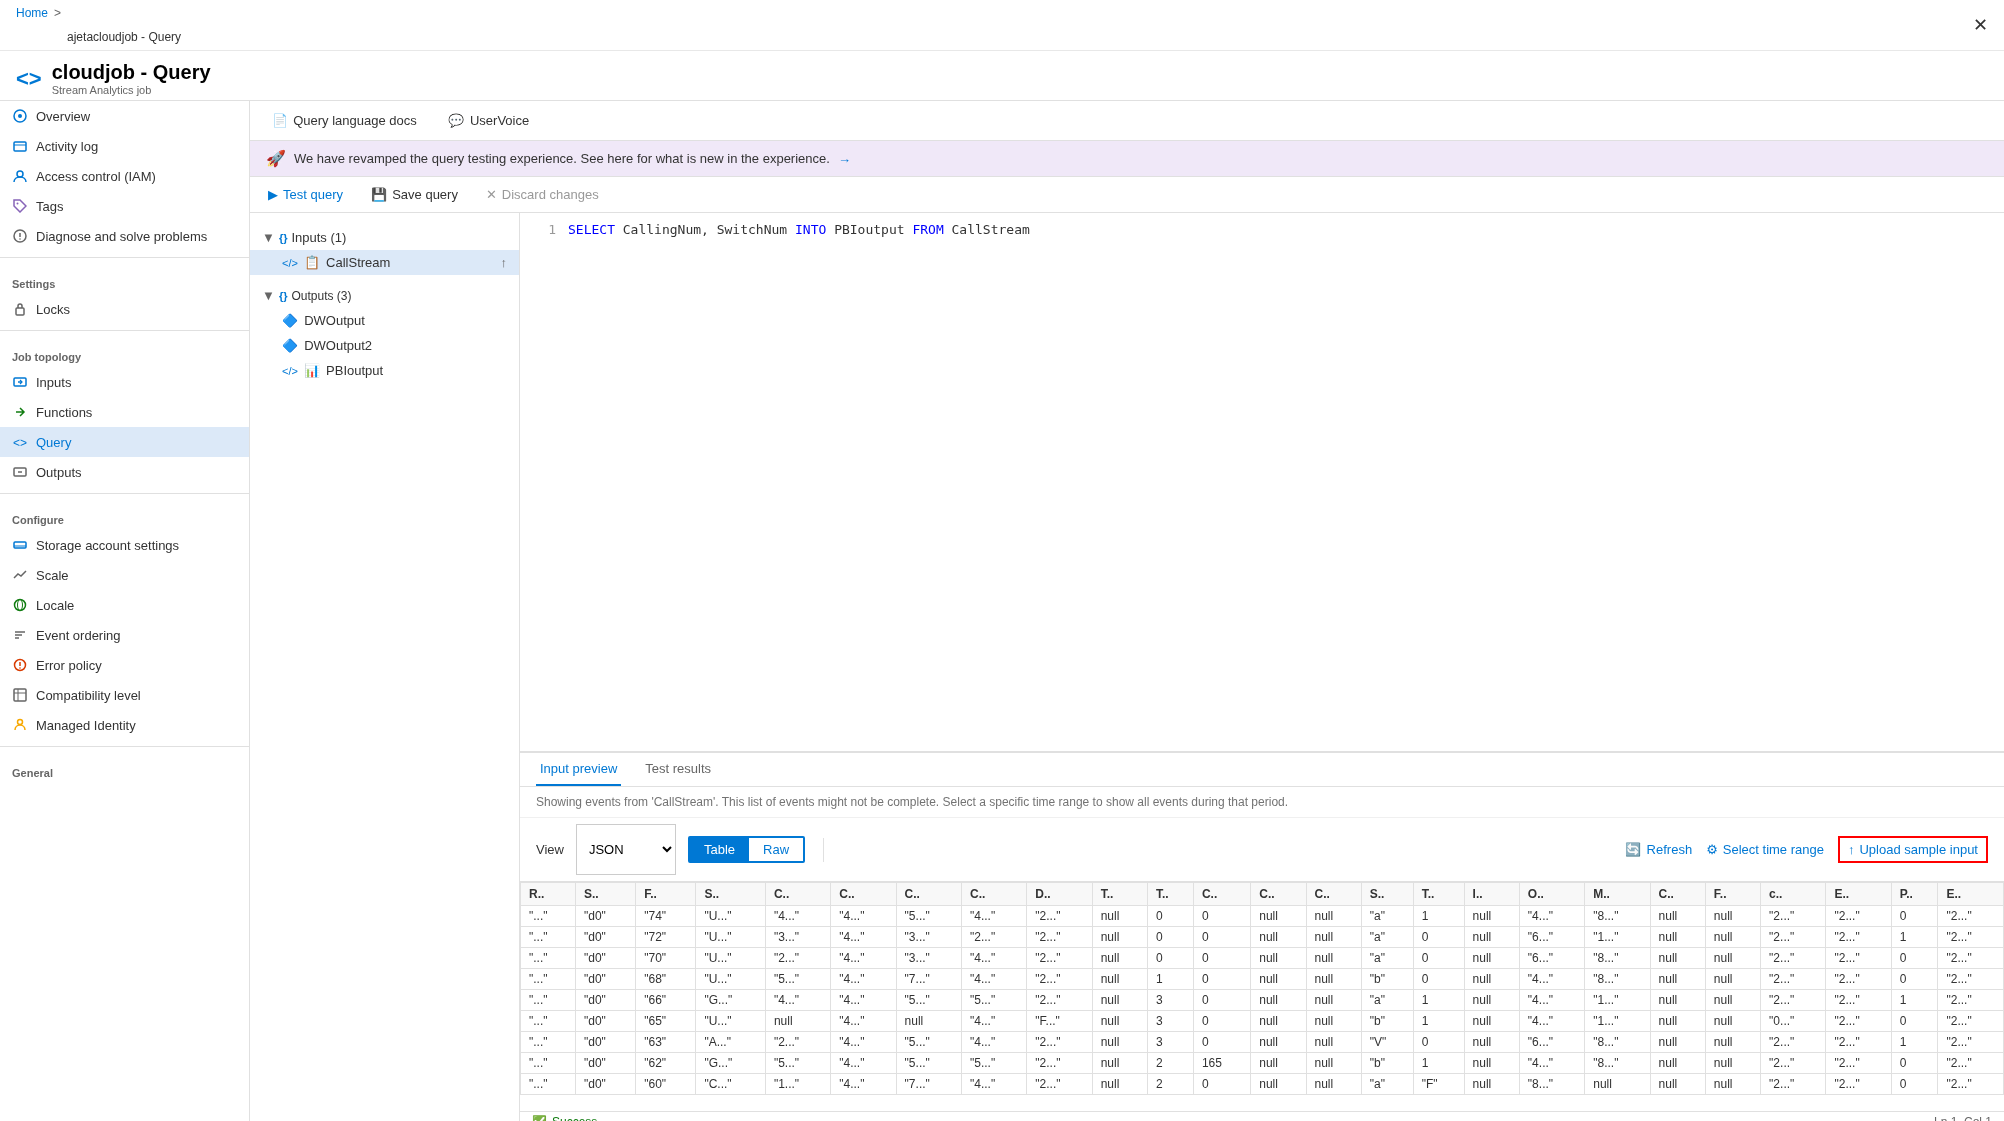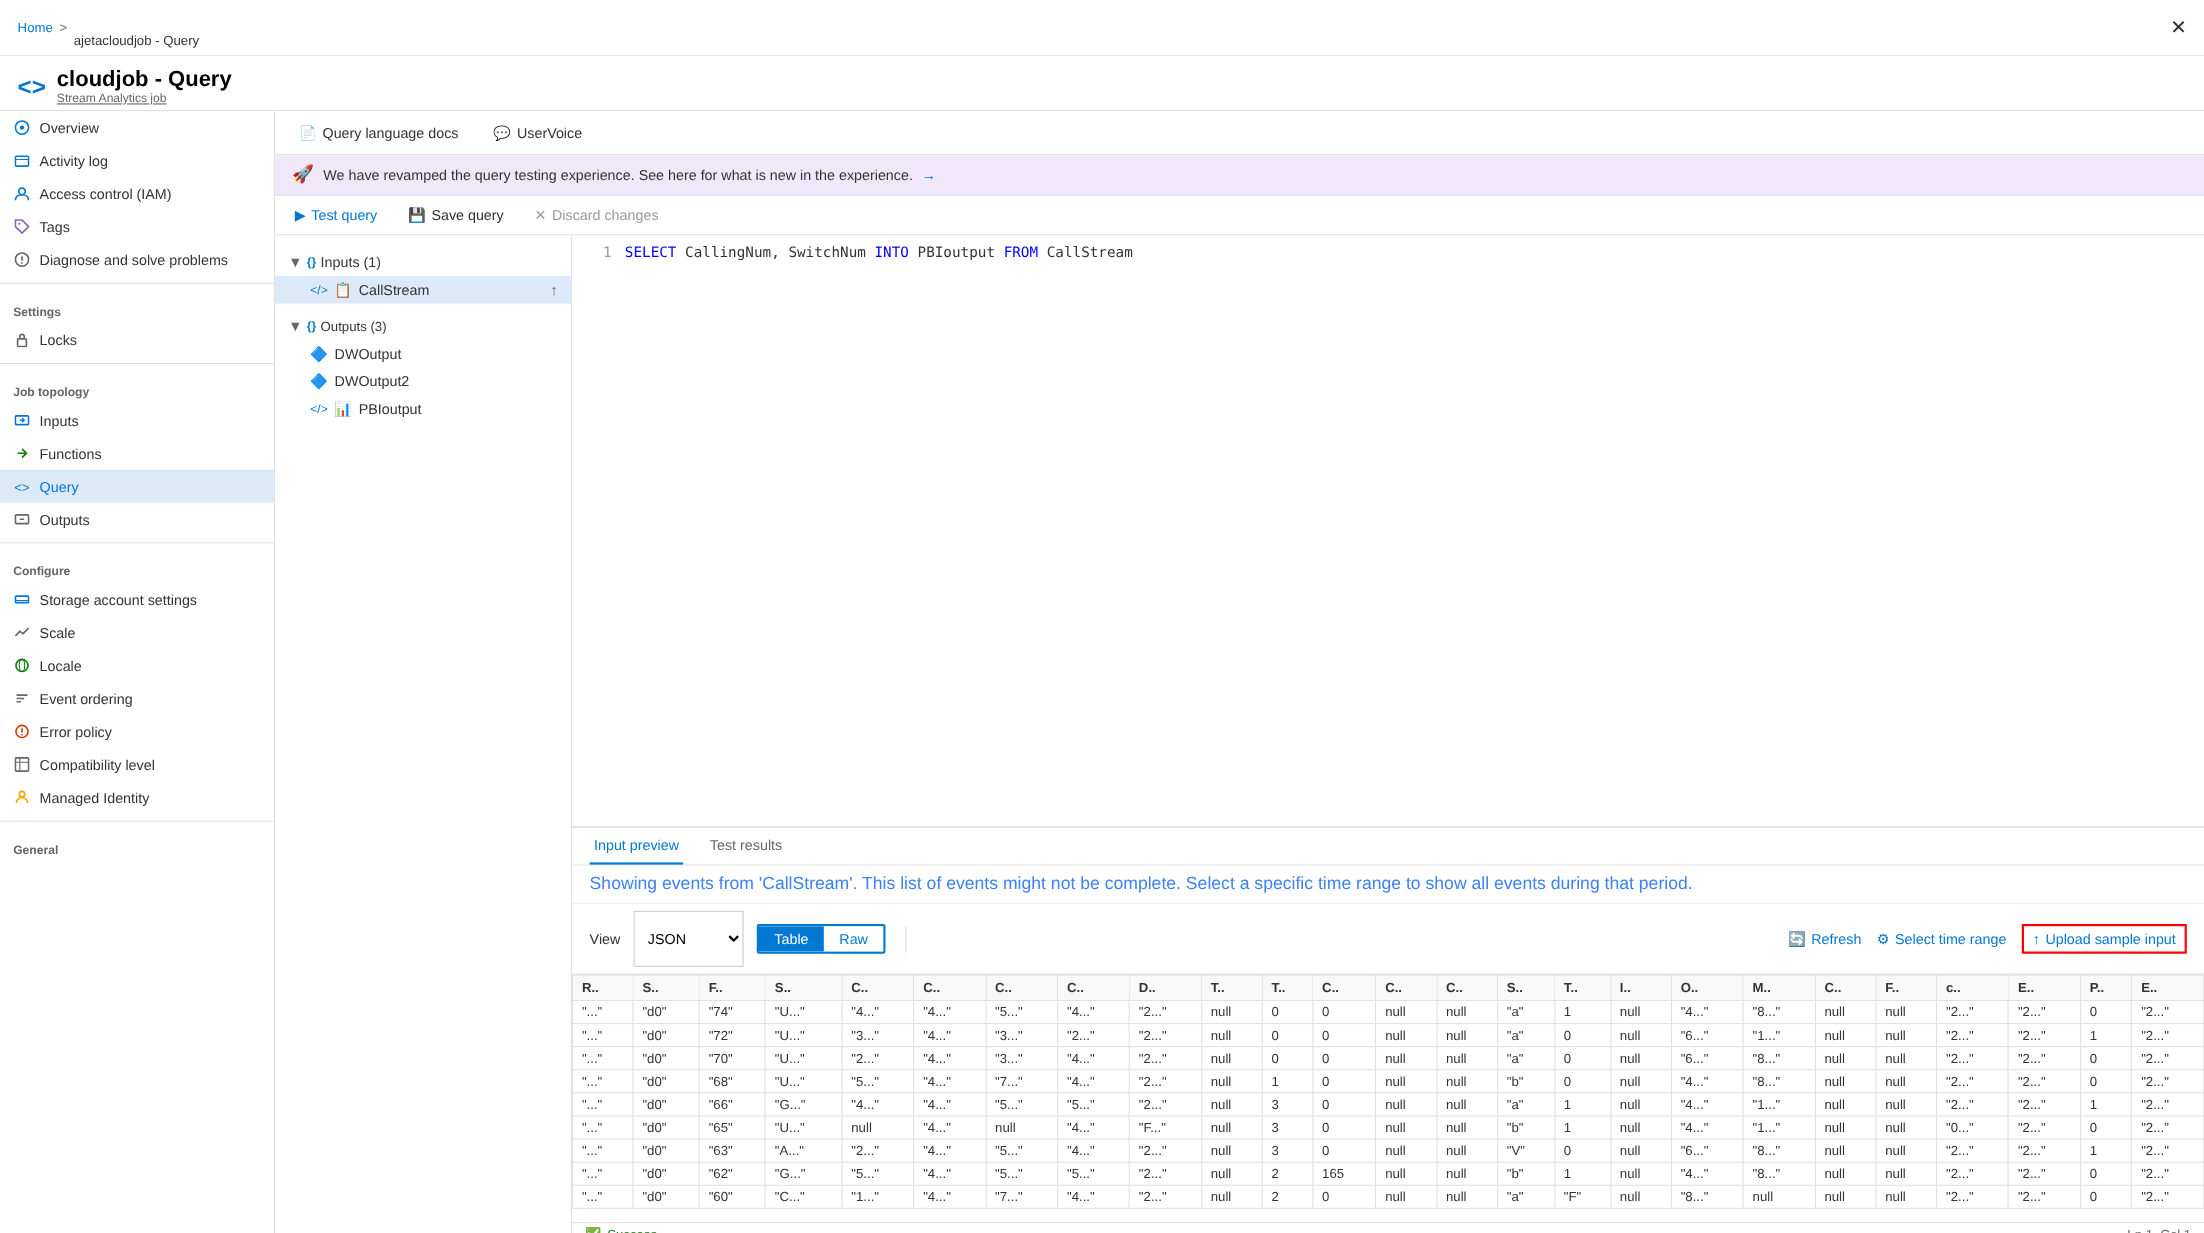--- a/index.html
+++ b/index.html
@@ -1,20 +1,20 @@
 <!DOCTYPE html>
 <html><head>
   <meta charset="utf-8">
   <style>
     * { box-sizing: border-box; margin: 0; padding: 0; }
     body { font-family: 'Segoe UI', Arial, sans-serif; font-size: 13px; color: #333; background: #fff; overflow: hidden; }
     .title-bar { display: flex; align-items: center; padding: 10px 16px 4px; border-bottom: 1px solid #e0e0e0; background: #fff; }
     .title-bar .icon { color: #0078d4; font-size: 22px; margin-right: 10px; font-weight: bold; }
     .title-bar .title-text h1 { font-size: 20px; font-weight: 600; color: #000; }
-    .title-bar .title-text p { font-size: 11px; color: #666; text-decoration: underline; }
+    .title-bar .title-text p { font-size: 11px; color: #666; }
     .close-btn { margin-left: auto; background: none; border: none; font-size: 18px; cursor: pointer; color: #333; }
 
     
     .layout { display: flex; height: calc(100vh - 90px); }
 
     
     .sidebar { width: 250px; min-width: 250px; border-right: 1px solid #e0e0e0; overflow-y: auto; background: #fff; padding-bottom: 20px; }
     .sidebar-search { padding: 8px 12px; border-bottom: 1px solid #e0e0e0; }
     .sidebar-search input { width: 100%; padding: 5px 8px; border: 1px solid #ccc; font-size: 12px; }
     .sidebar-section-label { padding: 14px 12px 4px; font-size: 11px; font-weight: 600; color: #666; text-transform: none; }
@@ -52,21 +52,21 @@
     .code-line { display: flex; gap: 12px; padding: 1px 16px; }
     .line-num { color: #999; min-width: 20px; text-align: right; user-select: none; }
     .line-code { color: #333; }
     .kw { color: #0000ff; }
 
     
     .results-panel { height: 380px; display: flex; flex-direction: column; border-top: 1px solid #e0e0e0; }
     .results-tabs { display: flex; align-items: center; padding: 0 16px; border-bottom: 1px solid #e0e0e0; background: #fff; gap: 20px; }
     .results-tab { padding: 8px 4px; cursor: pointer; font-size: 13px; color: #666; border-bottom: 2px solid transparent; }
     .results-tab.active { color: #0078d4; border-bottom-color: #0078d4; }
-    .results-header { padding: 8px 16px; font-size: 16px; color: #3b82f6; background: #fff; border-bottom: 1px solid #f0f0f0; }
+    .results-header { padding: 8px 16px; font-size: 12px; color: #737373; background: #fff; border-bottom: 1px solid #f0f0f0; }
     .results-controls { display: flex; align-items: center; padding: 6px 16px; gap: 12px; background: #fff; border-bottom: 1px solid #e0e0e0; }
     .view-label { font-size: 13px; color: #333; }
     .view-select { padding: 16px 8px; border: 1px solid #ccc; font-size: 13px; background: #fff; min-width: 100px; }
     .toggle-group { display: flex; border: 2px solid #0078d4; border-radius: 2px; overflow: hidden; }
     .toggle-btn { padding: 4px 14px; font-size: 13px; cursor: pointer; border: none; background: #fff; color: #0078d4; }
     .toggle-btn.active { background: #0078d4; color: #fff; }
     .results-actions { display: flex; align-items: center; gap: 14px; margin-left: auto; }
     .action-btn { display: flex; align-items: center; gap: 5px; background: none; border: none; cursor: pointer; font-size: 13px; color: #0078d4; }
     .upload-btn { border: 2px solid red; padding: 4px 8px; color: #0078d4; display: flex; align-items: center; gap: 5px; background: none; cursor: pointer; font-size: 13px; }
 
@@ -82,21 +82,21 @@
     .status-pos { color: #666; }
 
     
     .sidebar::-webkit-scrollbar { width: 6px; }
     .sidebar::-webkit-scrollbar-thumb { background: #ccc; }
   </style>
 </head>
 <body>
 
 <div style="display:flex; align-items:center; justify-content:space-between; padding: 6px 16px; border-bottom: 1px solid #e8e8e8; background:#fff; font-size:12px;">
-  <div style="display:flex; align-items:center; gap:6px; color:#0078d4;">
+  <div style="display:flex; gap:6px; color:#0078d4;">
     <span style="cursor:pointer;">Home</span>
     <span style="color:#666;">&gt;</span>
     <span style="color:#333;margin-top:24px;">ajetacloudjob - Query</span>
   </div>
   <button class="close-btn">✕</button>
 </div>
 
 <div class="title-bar">
   <div class="icon" style="color:#0078d4; font-size:22px; margin-right:10px;">&lt;&gt;</div>
   <div class="title-text">

